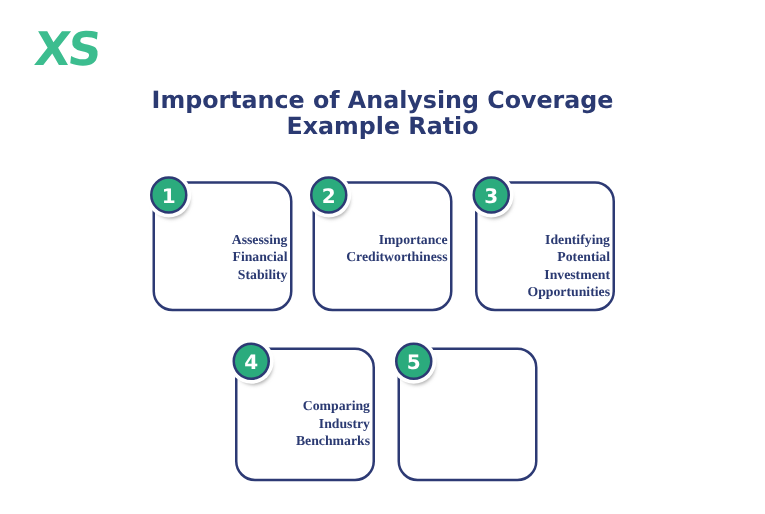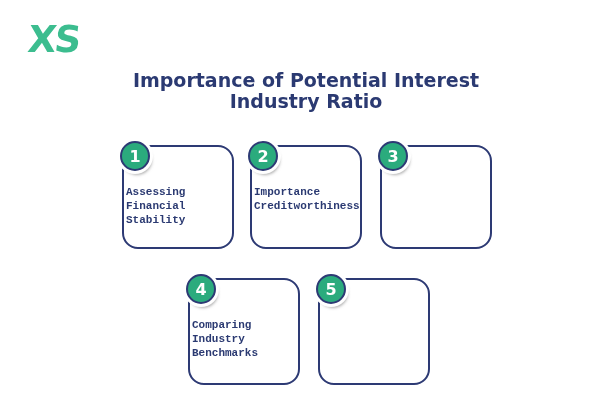--- a/index.html
+++ b/index.html
@@ -44,28 +44,28 @@
     position: absolute;
     width: 112px;
     height: 104px;
     background: #ffffff;
     border: 2.5px solid var(--navy, #2D3A74);
     border-radius: 16px;
     box-sizing: border-box;
   }
   .card-label {
     display: block;
-    padding: 38px 2px 0 2px;
-    text-align: left;
+    padding: 38px 2px 0 18px;
+    text-align: right;
     font-size: 11px;
     line-height: 14px;
     font-weight: bold;
     color: var(--navy-text, #2B3A72);
     white-space: pre-line;
-    font-family: Liberation Mono, monospace;
+    font-family: Liberation Serif, serif;
   }
   .badge {
     position: absolute;
     left: -4px;
     top: -6px;
     width: 30px;
     height: 30px;
     border-radius: 50%;
     background: var(--green, #2BAB7D);
     border: 2.5px solid var(--navy, #2D3A74);
@@ -87,39 +87,43 @@
   .card-5 { left: 318px; top: 278px; height: 107px; }
 </style>
 </head>
 <body>
 
 <div class="canvas">
 
   <div class="logo">XS</div>
 
   <div class="title">
-    <div>Importance of Potential Interest</div>
-    <div>Industry Ratio</div>
+    <div>Importance of Analysing Coverage</div>
+    <div>Example Ratio</div>
   </div>
 
   <div class="card card-1">
     <div class="badge">1</div>
     <span class="card-label">Assessing
 Financial
 Stability</span>
   </div>
 
   <div class="card card-2">
     <div class="badge">2</div>
     <span class="card-label">Importance
 Creditworthiness</span>
   </div>
 
   <div class="card card-3">
     <div class="badge">3</div>
+    <span class="card-label">Identifying
+Potential
+Investment
+Opportunities</span>
   </div>
 
   <div class="card card-4">
     <div class="badge">4</div>
     <span class="card-label">Comparing
 Industry
 Benchmarks</span>
   </div>
 
   <div class="card card-5">

